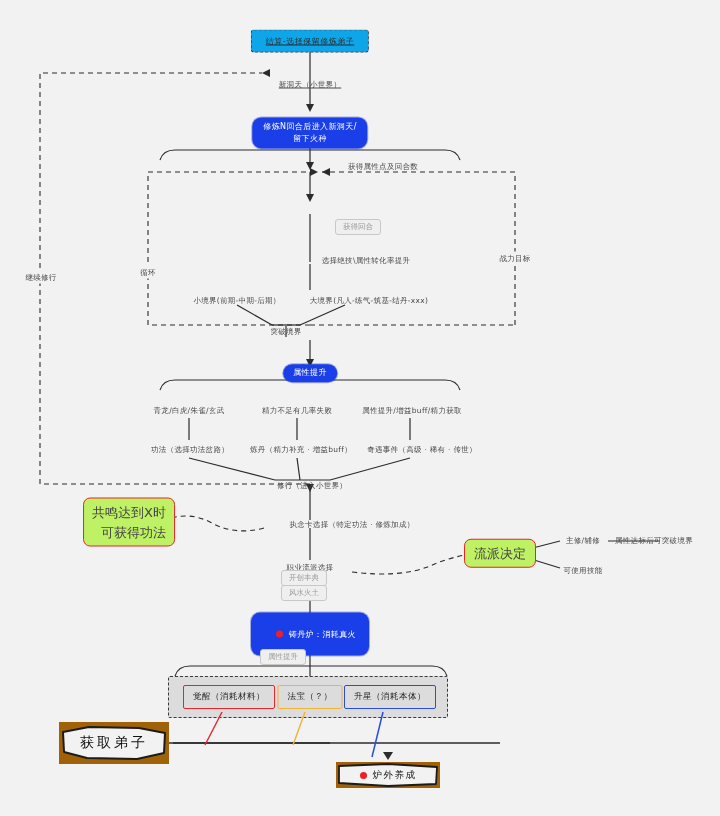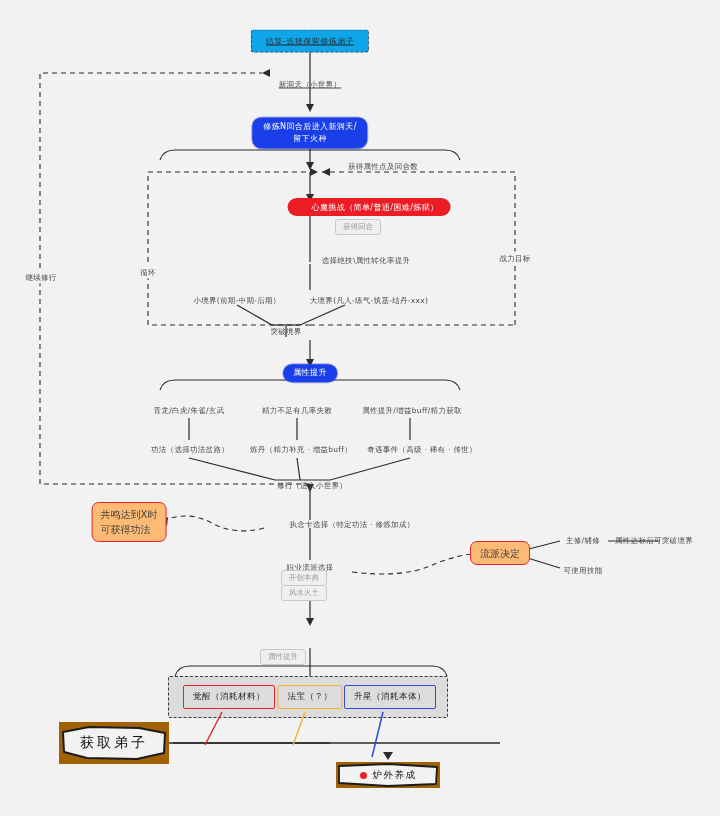--- a/index.html
+++ b/index.html
@@ -77,27 +77,27 @@
     font-size: 7.5px;
     padding: 2px 7px;
     border-radius: 3px;
     white-space: nowrap;
   }
   
   .node-redbox {
     position: absolute;
     transform: translate(-50%, -50%);
     border: 1.5px solid #e8232a;
-    background: #fdba74;
+    background: #bef264;
     color: #444;
-    font-size: 10px;
+    font-size: 13px;
     padding: 4px 8px;
     border-radius: 7px;
     white-space: pre;
-    text-align: left;
+    text-align: right;
     line-height: 1.5;
   }
   
   .dash-container {
     position: absolute;
     border: 1.8px dashed #3a3a3a;
     background: #dcdcdc;
     border-radius: 2px;
   }
   
@@ -226,23 +226,20 @@
 
   <div class="node-dashbox" style="left:310px; top:41px;">结算-选择保留修炼弟子</div>
 
   <div class="lbl" style="left:310px; top:84px;text-decoration:underline;">新洞天（小世界）</div>
 
   <div class="node-blue" style="left:310px; top:125px;margin-top:8px;">修炼N回合后进入新洞天/
 留下火种</div>
 
   <div class="lbl" style="left:383px; top:166px;">获得属性点及回合数</div>
 
-  <div class="node-red" style="left:369px; top:207px;">
-    <span class="reddot sm"></span><span>心魔挑战（简单/普通/困难/炼狱）</span>
-  </div>
 
   <div class="chip" style="left:358px; top:227px;">获得回合</div>
 
   <div class="lbl" style="left:366px; top:260px;">选择绝技\属性转化率提升</div>
 
   <div class="lbl" style="left:237px; top:300px;">小境界(前期-中期-后期）</div>
 
   <div class="lbl" style="left:369px; top:300px;">大境界(凡人-练气-筑基-结丹-xxx)</div>
 
   <div class="lbl" style="left:286px; top:331px;">突破境界</div>
@@ -268,20 +265,23 @@
 
   <div class="chip" style="left:304px; top:578px;">开创丰典</div>
   <div class="chip" style="left:304px; top:593px;">风水火土</div>
 
   <div class="node-redbox" style="left:500px; top:553px; padding:3.5px 9px;">流派决定</div>
 
   <div class="lbl" style="left:583px; top:540px;">主修/辅修</div>
   <div class="lbl" style="left:654px; top:540px;">属性达标后可突破境界</div>
   <div class="lbl" style="left:583px; top:570px;">可使用技能</div>
 
+  <div class="node-blue" style="left:310px; top:634px; padding:4px 13px;">
+    <span class="reddot"></span><span>铸丹炉：消耗真火</span>
+  </div>
 
   <div class="chip" style="left:283px; top:657px;">属性提升</div>
 
   <div class="dash-container" style="left:168px; top:676px; width:280px; height:42px;"></div>
 
   <div class="obox" style="left:229px; top:697px; border:1.6px solid #e8232a;">觉醒（消耗材料）</div>
   <div class="obox" style="left:310px; top:697px; border:1.6px solid #f2b233;">法宝（？）</div>
   <div class="obox" style="left:390px; top:697px; border:1.6px solid #2b4ce0;">升星（消耗本体）</div>
 
   <svg style="position:absolute; left:0; top:0; width:720px; height:816px;" viewBox="0 0 720 816">

